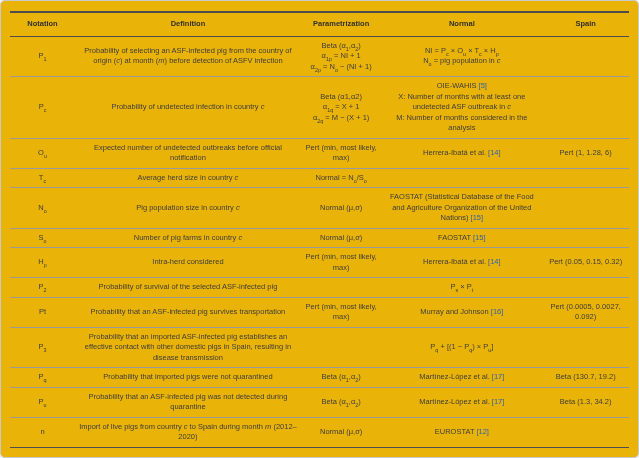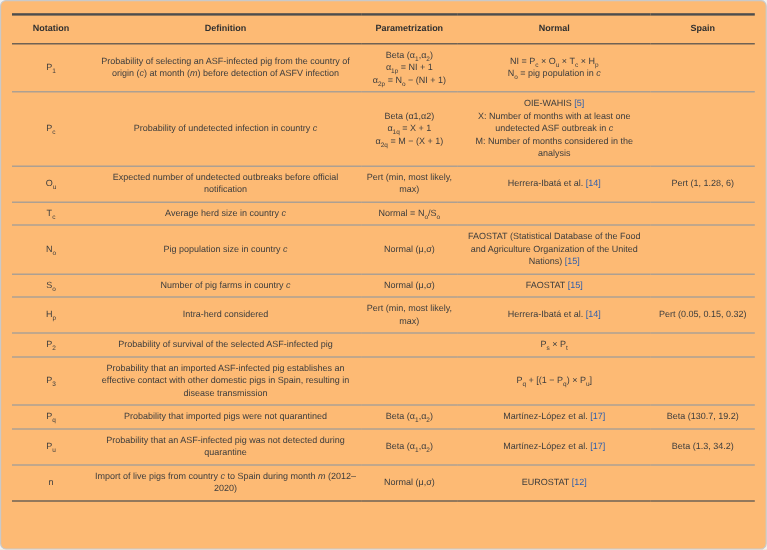--- a/index.html
+++ b/index.html
@@ -7,21 +7,21 @@
     padding: 0;
     width: 639px;
     height: 458px;
     background: #f2f2f2;
     font-family: "Liberation Sans", "DejaVu Sans", sans-serif;
   }
   .frame {
     position: absolute;
     inset: 0;
     box-sizing: border-box;
-    background: #fdba74;
+    background: #eab308;
     border: 1px solid #c9c9c9;
     border-radius: 5px;
     padding: 10px 9px 8px 9px;
     overflow: hidden;
   }
   table.params {
     width: 100%;
     border-collapse: collapse;
     table-layout: fixed;
     color: #3d3d3d;
@@ -134,20 +134,27 @@
           <td>Pert (0.05, 0.15, 0.32)</td>
         </tr>
         <tr>
           <td>P<sub>2</sub></td>
           <td>Probability of survival of the selected ASF-infected pig</td>
           <td></td>
           <td>P<sub>s</sub> × P<sub>t</sub></td>
           <td></td>
         </tr>
         <tr>
+          <td>Pt</td>
+          <td>Probability that an ASF-infected pig survives transportation</td>
+          <td>Pert (min, most likely, max)</td>
+          <td>Murray and Johnson <span class="ref">[16]</span></td>
+          <td>Pert (0.0005, 0.0027, 0.092)</td>
+        </tr>
+        <tr>
           <td>P<sub>3</sub></td>
           <td>Probability that an imported ASF-infected pig establishes an effective contact with other domestic pigs in Spain, resulting in disease transmission</td>
           <td></td>
           <td>P<sub>q</sub> + [(1 − P<sub>q</sub>) × P<sub>u</sub>]</td>
           <td></td>
         </tr>
         <tr>
           <td>P<sub>q</sub></td>
           <td>Probability that imported pigs were not quarantined</td>
           <td>Beta (α<sub>1</sub>,α<sub>2</sub>)</td>

